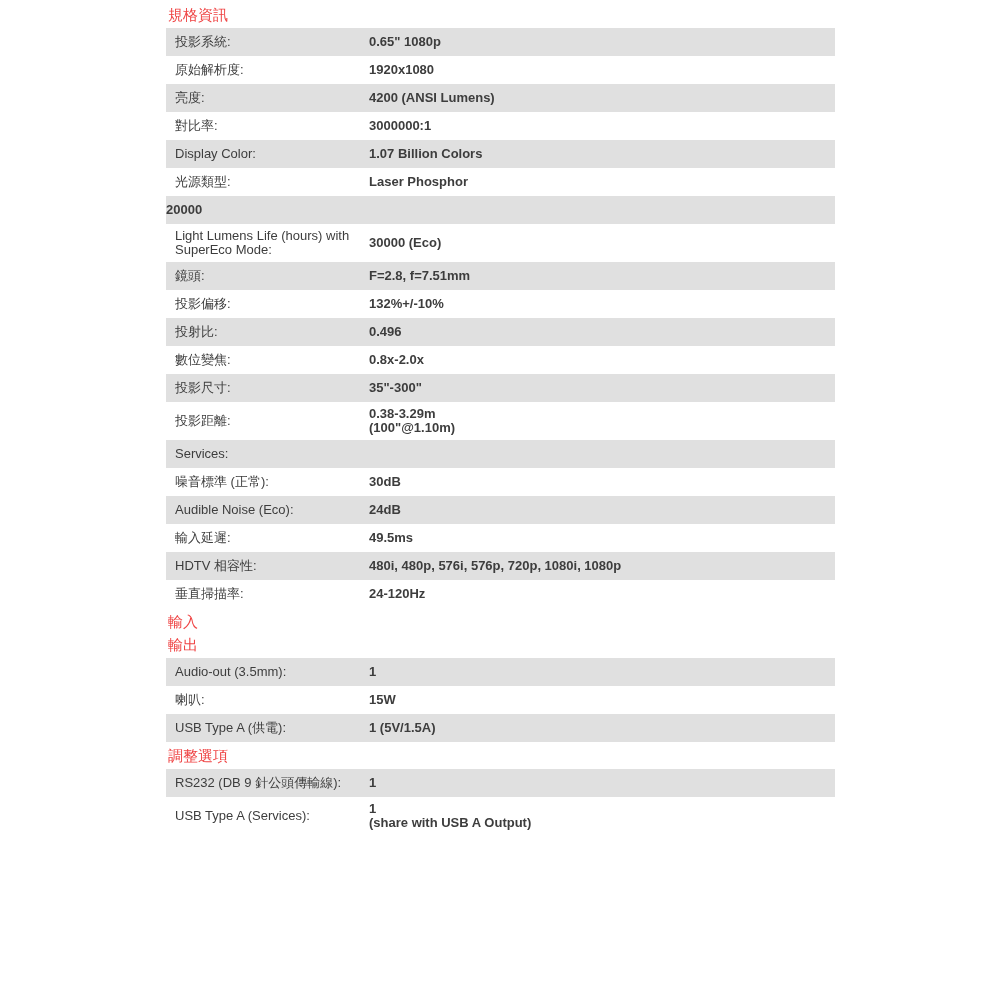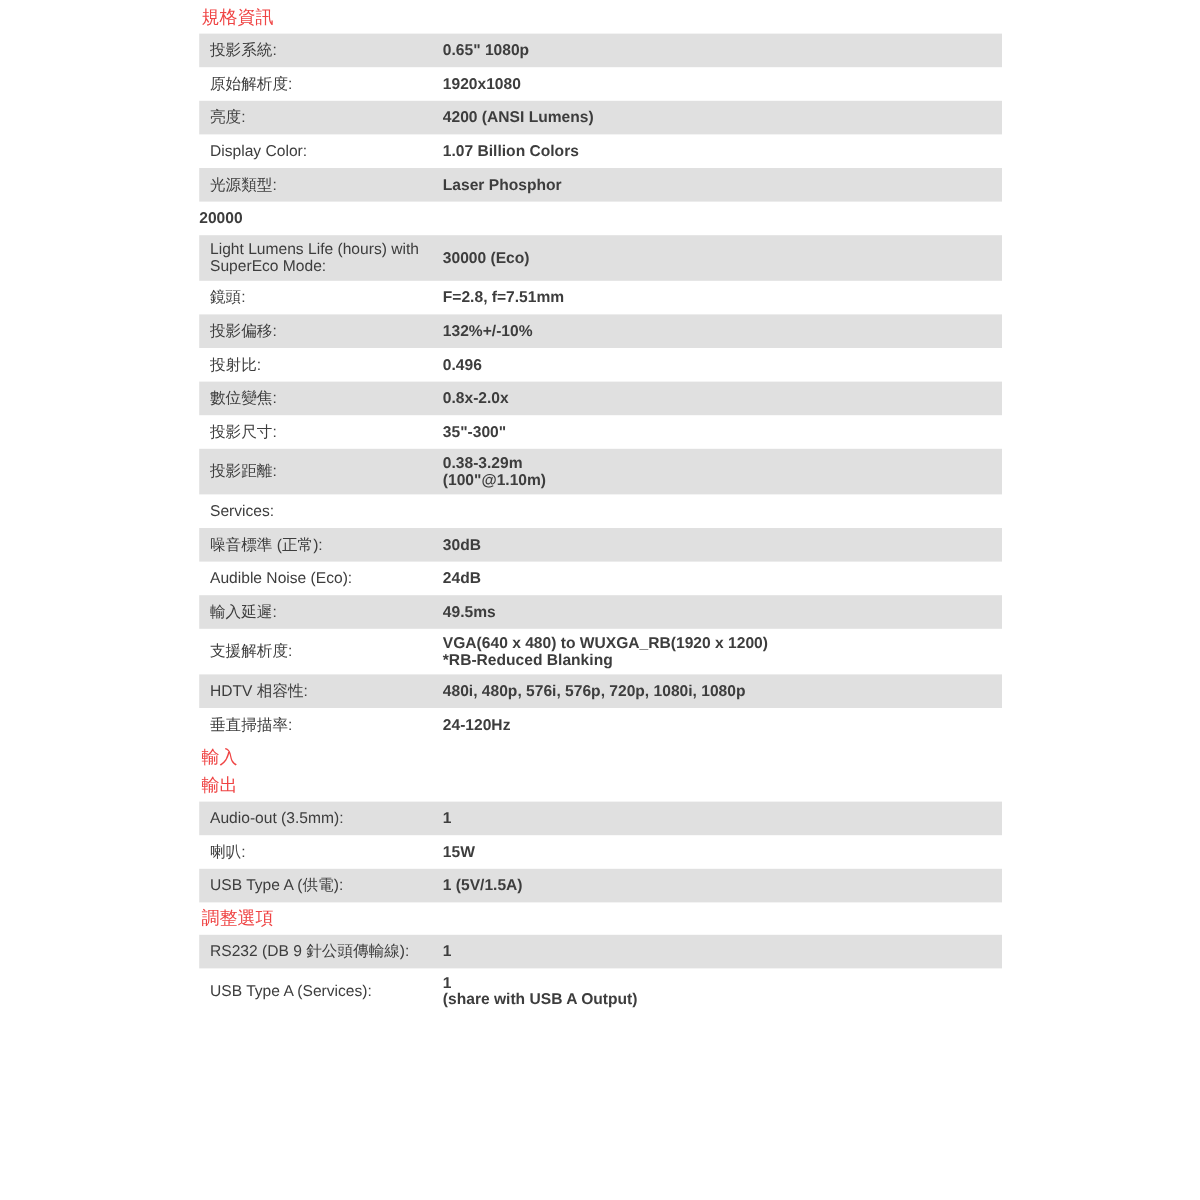--- a/index.html
+++ b/index.html
@@ -29,20 +29,26 @@
     <div class="row">
       <div class="cell label">原始解析度:</div>
       <div class="cell value">
           <span class="vline">1920x1080</span>
         </div>
     </div>
     <div class="row">
       <div class="cell label">亮度:</div>
       <div class="cell value">
           <span class="vline">4200 (ANSI Lumens)</span>
+        </div>
+    </div>
+    <div class="row">
+      <div class="cell label">對比率:</div>
+      <div class="cell value">
+          <span class="vline">3000000:1</span>
         </div>
     </div>
     <div class="row">
       <div class="cell label">Display Color:</div>
       <div class="cell value">
           <span class="vline">1.07 Billion Colors</span>
         </div>
     </div>
     <div class="row">
       <div class="cell label">光源類型:</div>
@@ -113,27 +119,20 @@
           <span class="vline">24dB</span>
         </div>
     </div>
     <div class="row">
       <div class="cell label">輸入延遲:</div>
       <div class="cell value">
           <span class="vline">49.5ms</span>
         </div>
     </div>
     <div class="row">
-      <div class="cell label">支援解析度:</div>
-      <div class="cell value">
-        <span class="vline">VGA(640 x 480) to WUXGA_RB(1920 x 1200)</span>
-        <span class="vline">*RB-Reduced Blanking</span>
-      </div>
-    </div>
-    <div class="row">
       <div class="cell label">HDTV 相容性:</div>
       <div class="cell value">
           <span class="vline">480i, 480p, 576i, 576p, 720p, 1080i, 1080p</span>
         </div>
     </div>
     <div class="row">
       <div class="cell label">垂直掃描率:</div>
       <div class="cell value">
           <span class="vline">24-120Hz</span>
         </div>

